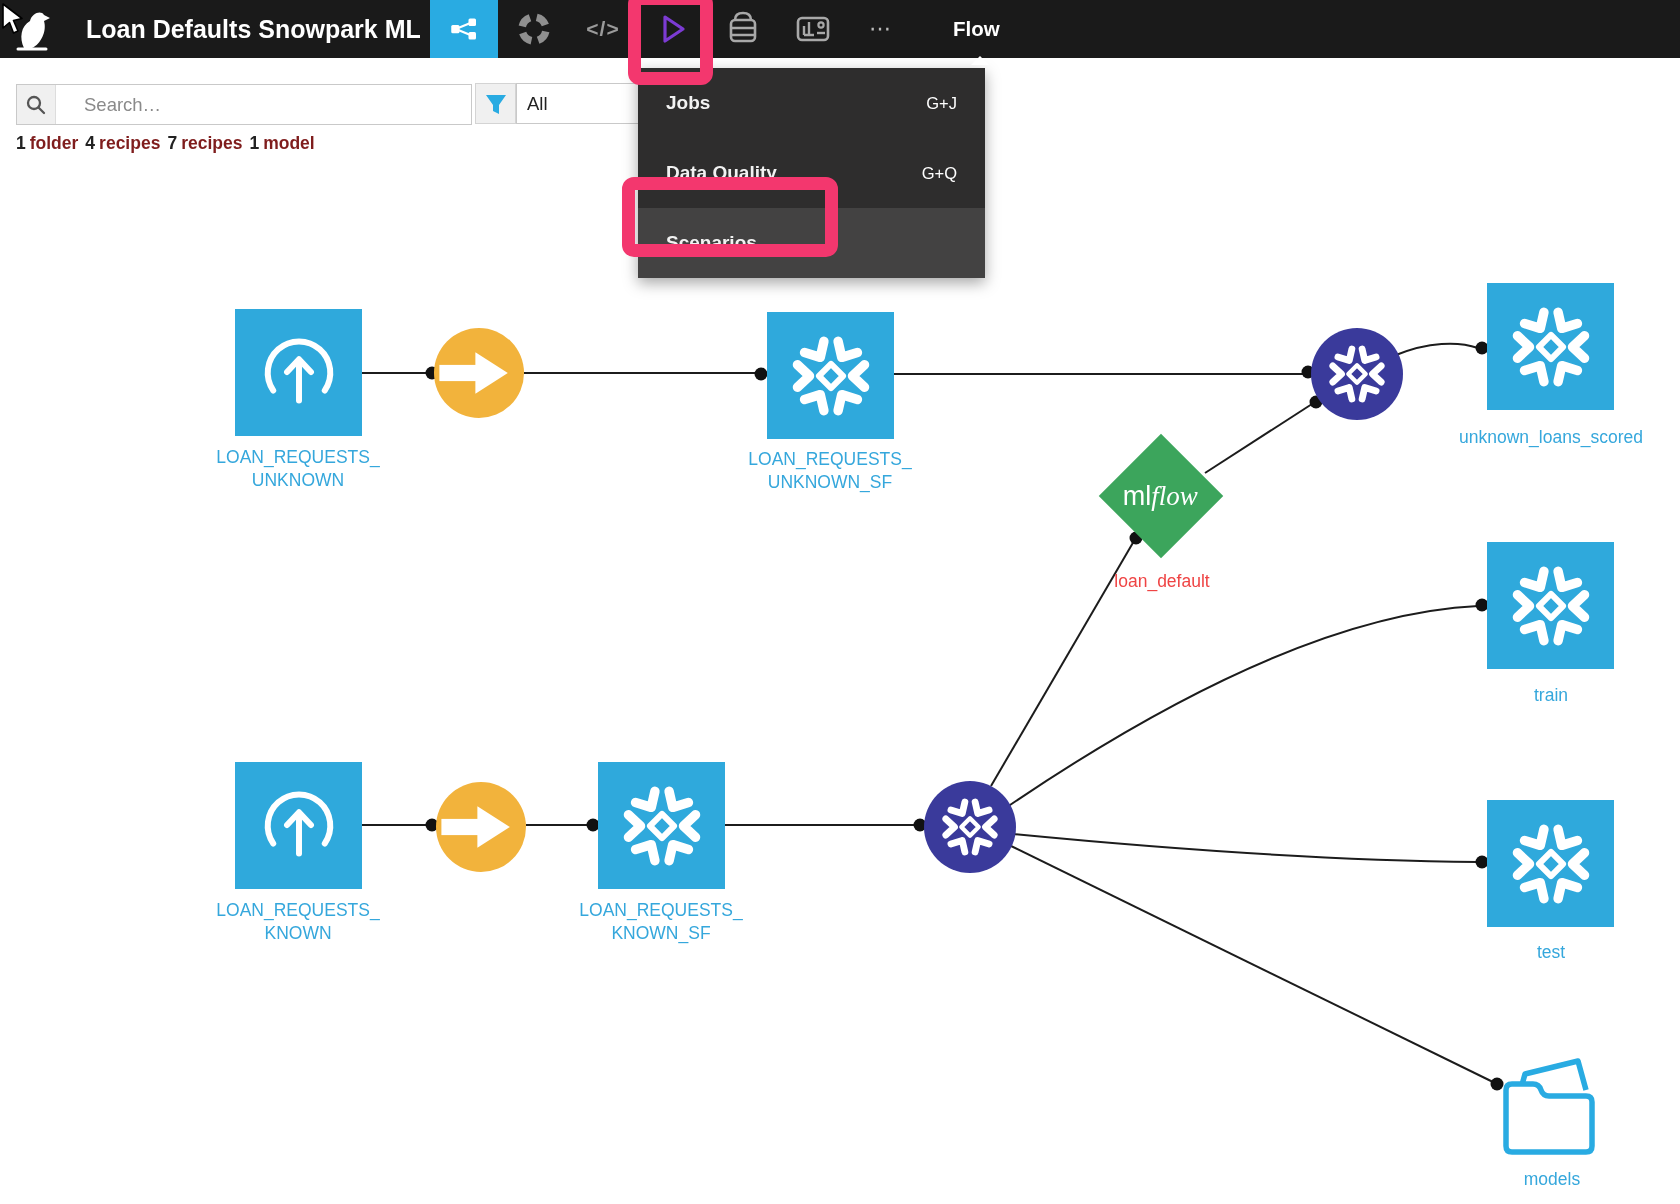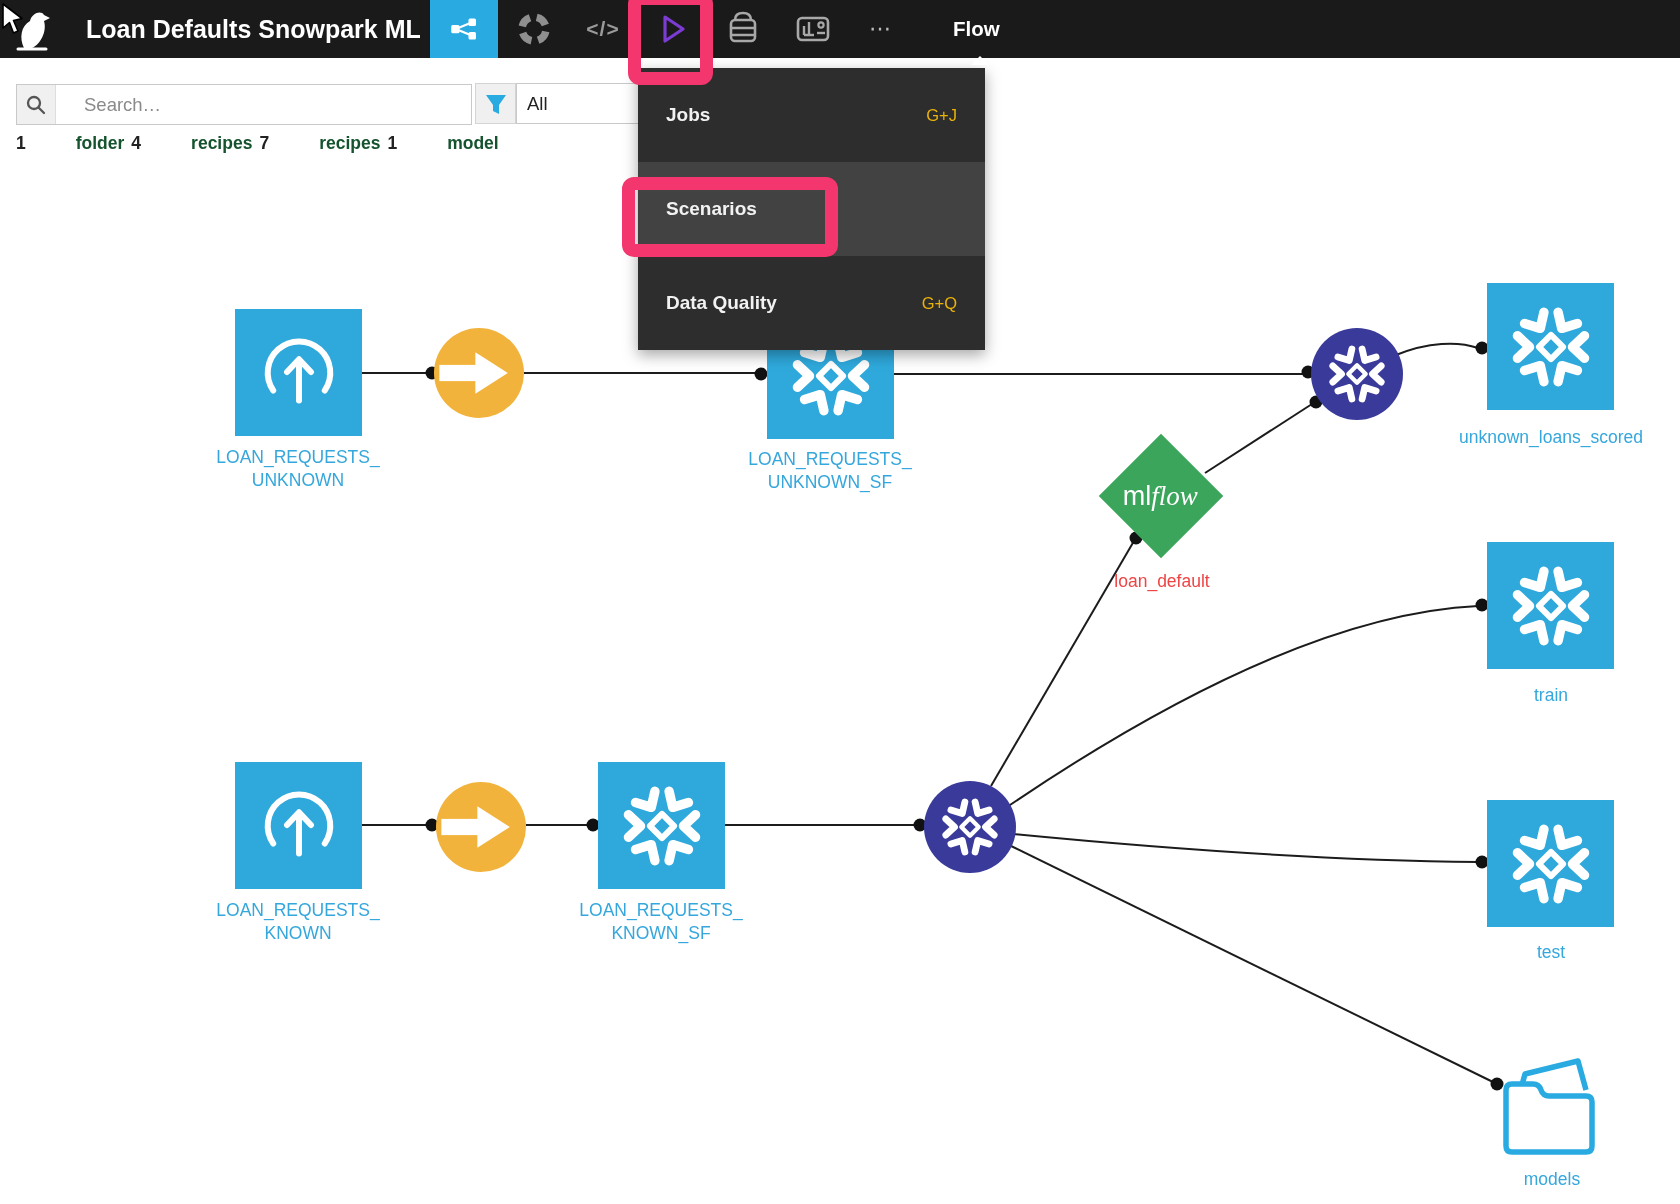--- a/index.html
+++ b/index.html
@@ -22,26 +22,26 @@
   .cursor-icon{position:absolute;left:0;top:3px;z-index:40;}
   .bird{position:absolute;left:12px;top:7px;}
   
   .search-wrap{position:absolute;left:16px;top:84px;width:454px;height:39px;border:1px solid #c9c9c9;display:flex;background:#fff;z-index:3;}
   .search-icon-tile{width:38px;background:#f0f0f0;border-right:1px solid #ddd;display:flex;align-items:center;justify-content:center;}
   .search-wrap input{flex:1;border:none;outline:none;font-family:"Liberation Sans",sans-serif;font-size:18.5px;color:#333;padding:0 28px;background:transparent;}
   .search-wrap input::placeholder{color:#8a8a8a;}
   .filter-tile{position:absolute;left:475px;top:83px;width:41px;height:41px;background:#f0f0f0;border:1px solid #d4d4d4;box-sizing:border-box;display:flex;align-items:center;justify-content:center;z-index:3;}
   .all-box{position:absolute;left:516px;top:83px;width:124px;height:41px;background:#fff;border:1px solid #c9c9c9;box-sizing:border-box;line-height:39px;padding-left:10px;font-size:18.5px;color:#222;z-index:3;}
   .counts{position:absolute;left:16px;top:133px;font-size:17.5px;font-weight:700;color:#222;z-index:3;white-space:nowrap;}
-  .counts .word{color:#14532d;margin-right:7px;margin-left:46px;}
+  .counts .word{color:#7f1d1d;margin-right:7px;}
   .counts .num{color:#222;margin-right:4px;}
   
   .menu{position:absolute;left:638px;top:68px;width:347px;background:#2e2d2d;z-index:25;box-shadow:0 5px 14px rgba(0,0,0,.35);}
-  .menu-item{height:62px;display:flex;align-items:center;justify-content:space-between;padding:16px 28px;color:#f2f2f2;font-size:19px;font-weight:600;}
-  .menu-item .shortcut{color:#eab308;font-size:16.5px;font-weight:400;}
+  .menu-item{height:62px;display:flex;align-items:center;justify-content:space-between;padding:4px 28px;color:#f2f2f2;font-size:19px;font-weight:600;}
+  .menu-item .shortcut{color:#ffffff;font-size:16.5px;font-weight:400;}
   .menu-item.hl{background:#434242;}
   .menu-caret{position:absolute;left:971px;top:56px;width:0;height:0;border-left:9px solid transparent;border-right:9px solid transparent;border-bottom:9px solid #ffffff;z-index:27;}
   
   .annot{position:absolute;border:13px solid #f3376e;border-radius:12px;z-index:30;pointer-events:none;}
   .annot-play{left:628px;top:-8px;width:59px;height:67px;}
   .annot-scenarios{left:622px;top:177px;width:190px;height:54px;}
   
   .edges{position:absolute;left:0;top:0;z-index:1;pointer-events:none;}
   .node{position:absolute;display:flex;align-items:center;justify-content:center;z-index:2;}
   .ds{width:127px;height:127px;background:#2fa9dc;}
@@ -305,24 +305,24 @@
 </div>
 <div class="node-label" style="left:1402px;top:1168px;">
   <div>models</div>
 </div>
 
 <div class="menu">
   <div class="menu-item">
     <span>Jobs</span>
     <span class="shortcut">G+J</span>
   </div>
+  <div class="menu-item">
+    <span>Data Quality</span>
+    <span class="shortcut">G+Q</span>
+  </div>
   <div class="menu-item hl">
     <span>Scenarios</span>
     <span class="shortcut"></span>
   </div>
-  <div class="menu-item">
-    <span>Data Quality</span>
-    <span class="shortcut">G+Q</span>
-  </div>
 </div>
 
 <div class="annot annot-play"></div>
 <div class="annot annot-scenarios"></div>
 
 </body></html>

